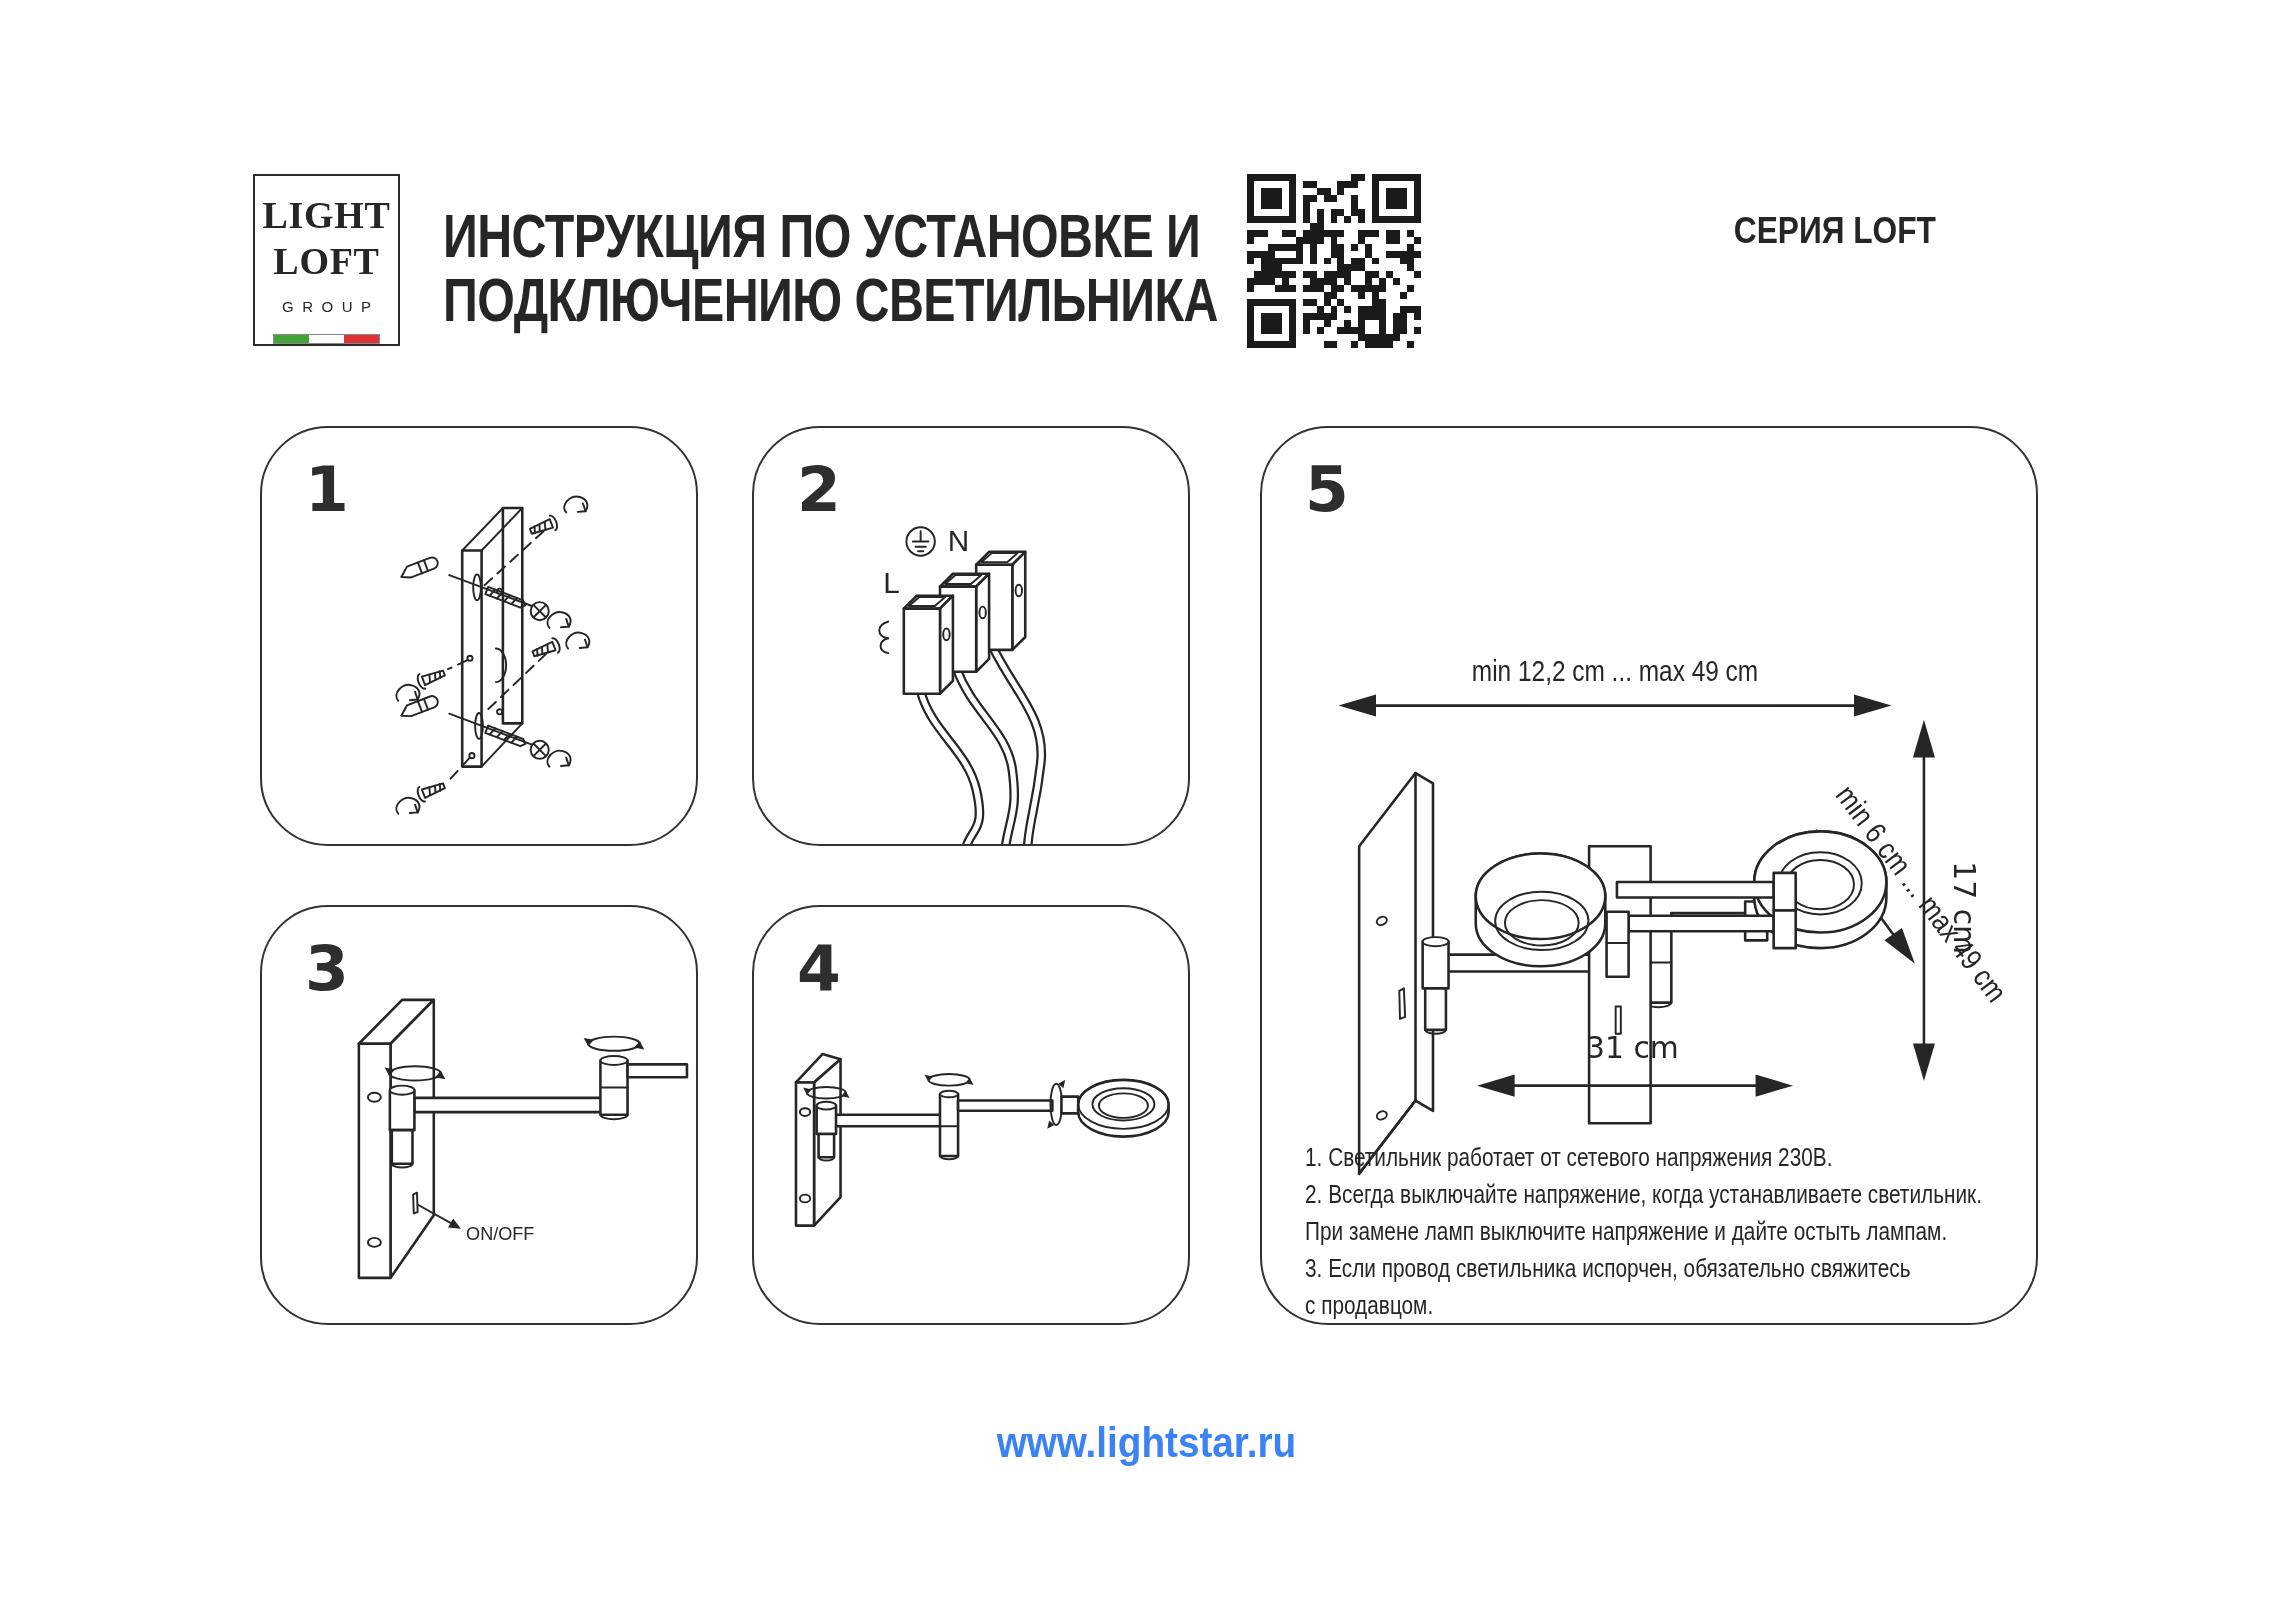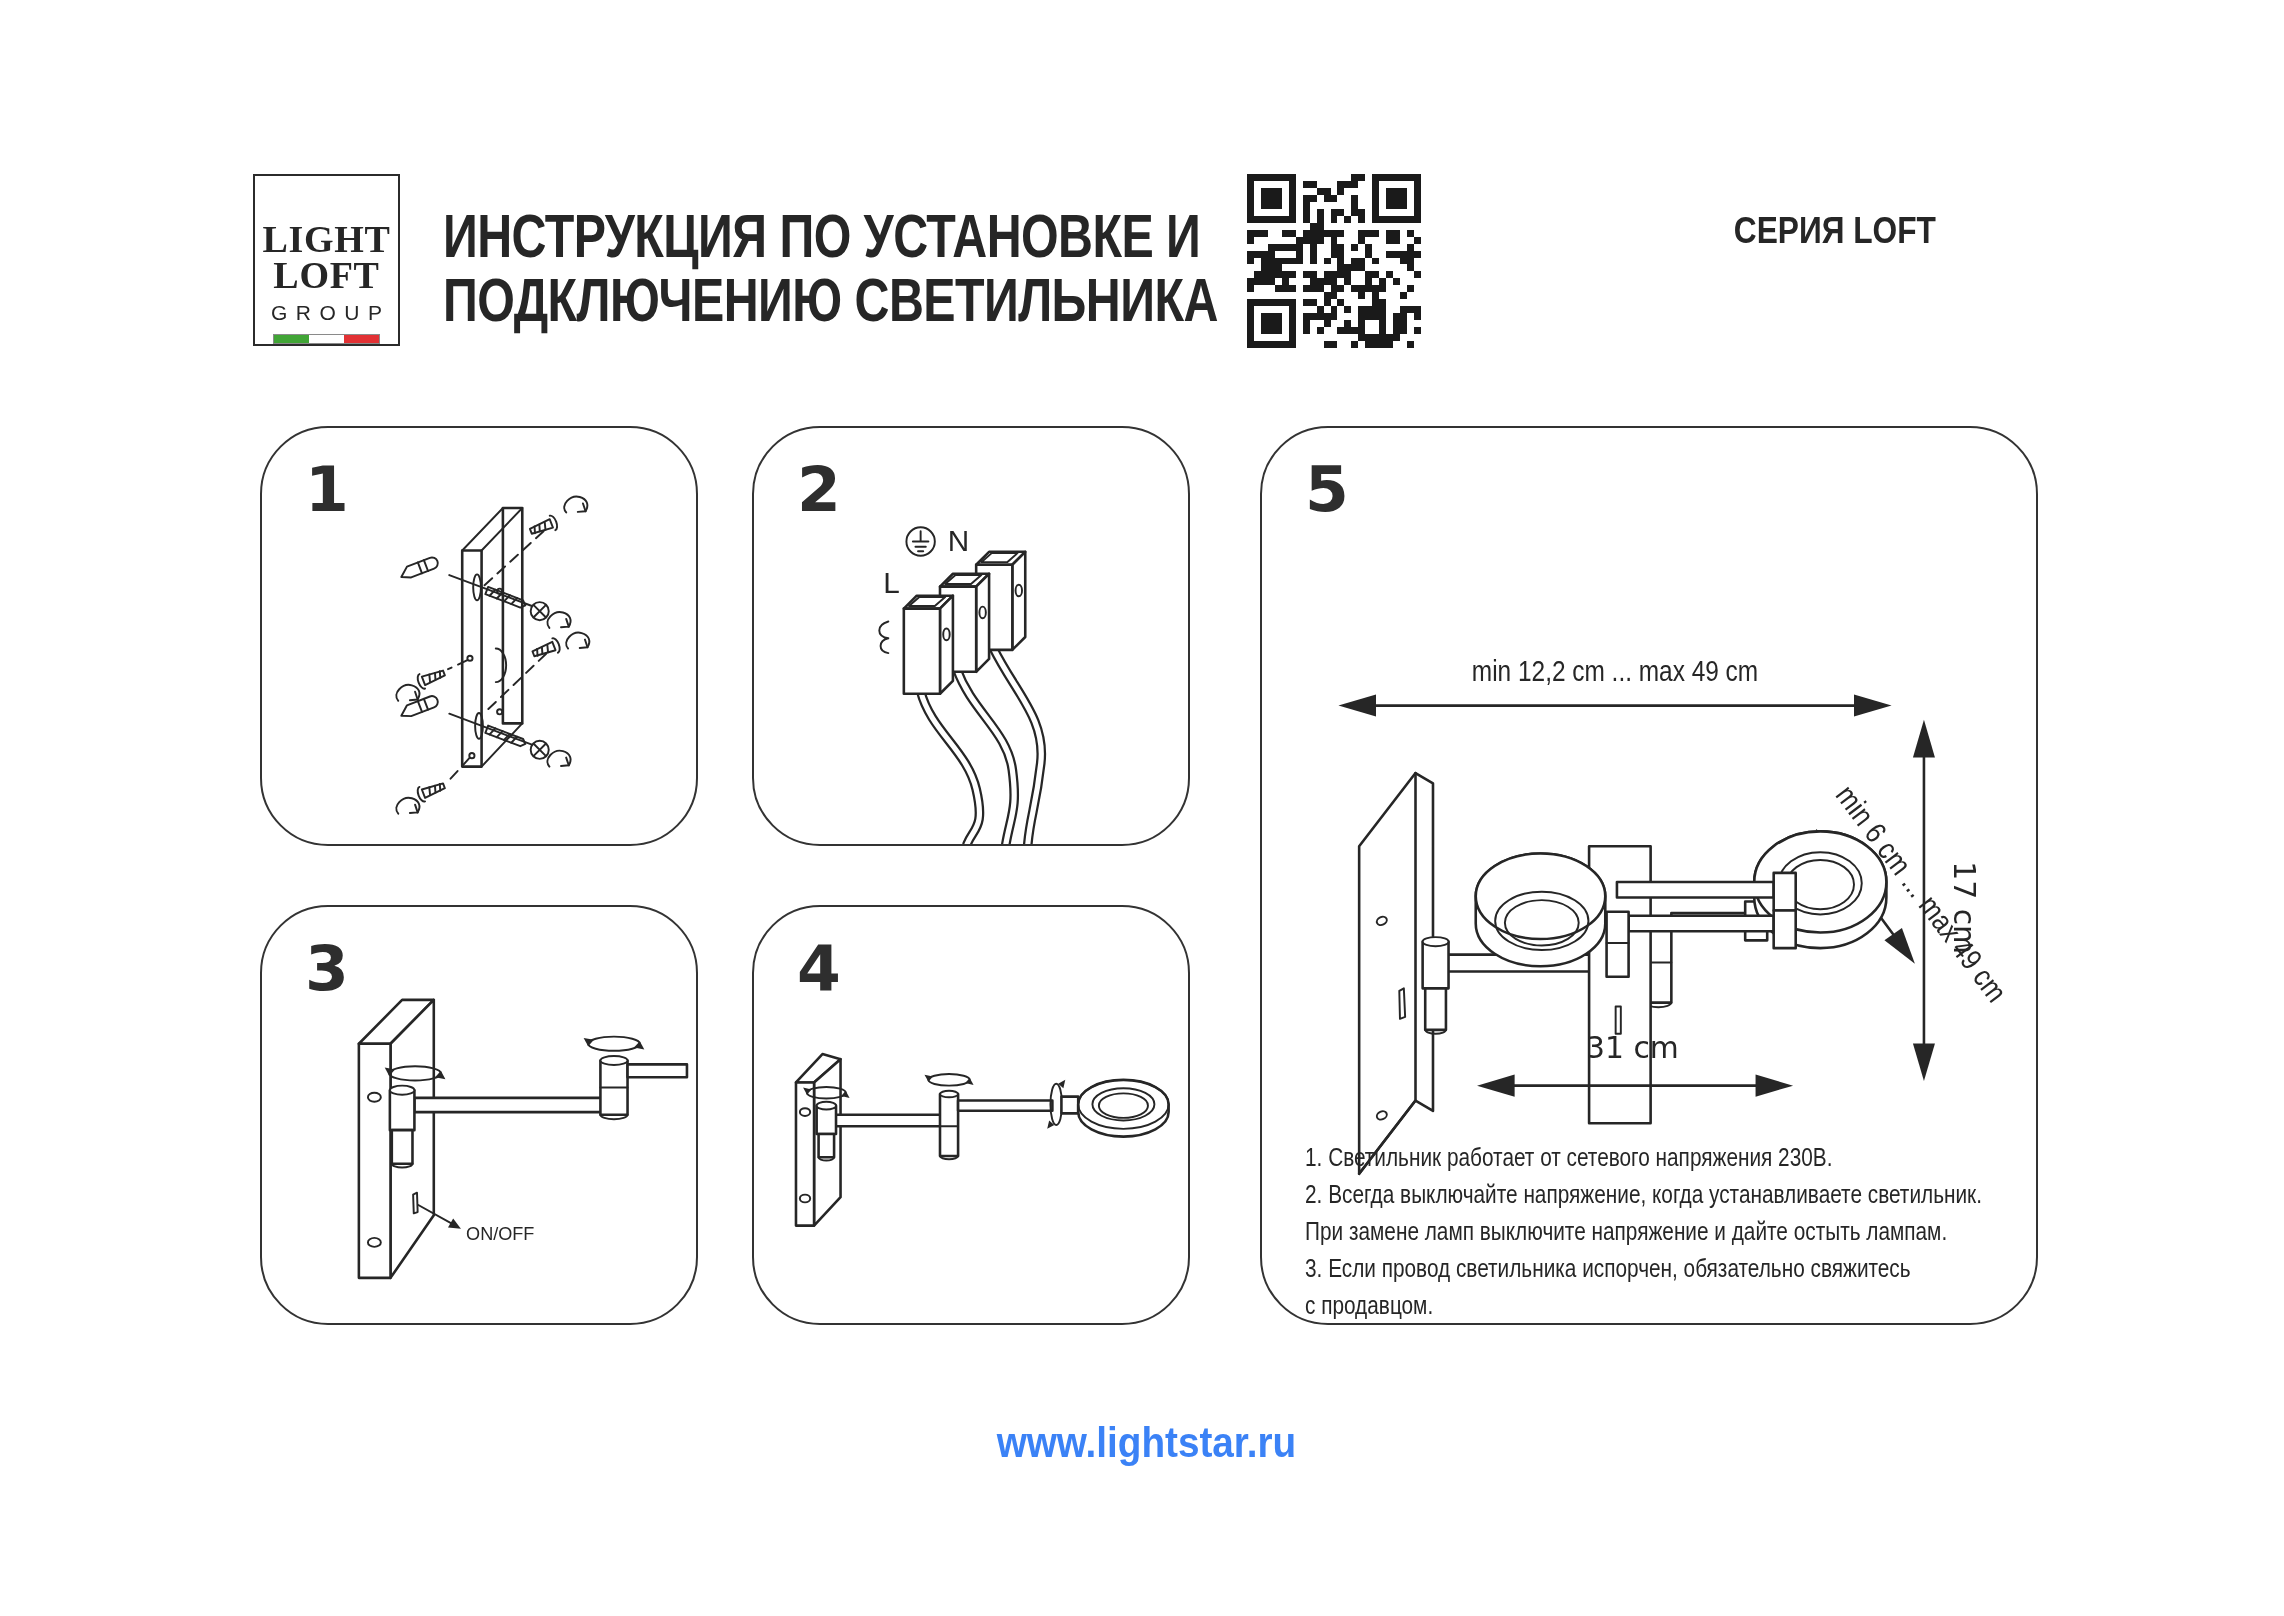--- a/index.html
+++ b/index.html
@@ -1,24 +1,24 @@
 <!DOCTYPE html>
 <html style="font-size:10.4px"><head>
 <meta charset="utf-8">
 <style>
   html,body{margin:0;padding:0;background:#fff;}
   .page{position:relative;width:2284px;height:1616px;background:#fff;overflow:hidden;
         font-family:"Liberation Sans",sans-serif;color:#262626;}
   
   .logo{position:absolute;left:253px;top:174px;width:147px;height:172px;border:2.6px solid #2b2b2b;
-        box-sizing:border-box;display:flex;flex-direction:column;align-items:center;justify-content:flex-end;
+        box-sizing:border-box;display:flex;flex-direction:column;align-items:center;justify-content:space-between;
         padding-top:21px;}
   .logo .l1,.logo .l2{font-family:"Liberation Serif",serif;font-weight:700;font-size:38px;line-height:36px;
         letter-spacing:0.7px;color:#262626;}
-  .logo .l3{font-family:"Liberation Sans",sans-serif;font-weight:400;font-size:21px;letter-spacing:8.5px;
+  .logo .l3{font-family:"Liberation Sans",sans-serif;font-weight:400;font-size:15px;letter-spacing:8.5px;
         padding-left:8.5px;margin-top:7.8px;color:#262626;}
   .flag{width:107px;height:10.4px;margin-top:8.5px;border:0.7px solid #8a8a8a;display:flex;box-sizing:border-box;}
   .flag div{flex:1;height:100%;}
   
   .title{position:absolute;left:443px;top:204px;font-weight:700;font-size:62px;line-height:64px;
          letter-spacing:-0.7px;transform:scaleX(.78);transform-origin:left top;white-space:nowrap;color:#262626;}
   .hdr-right{position:absolute;left:1639px;top:210px;width:391px;text-align:center;color:#262626;}
   .series{font-weight:700;font-size:36px;display:inline-block;transform:scaleX(.88);white-space:nowrap;}
   .article{font-weight:700;font-size:48px;display:inline-block;transform:scaleX(.88);white-space:nowrap;margin-top:16.3px;}
   

